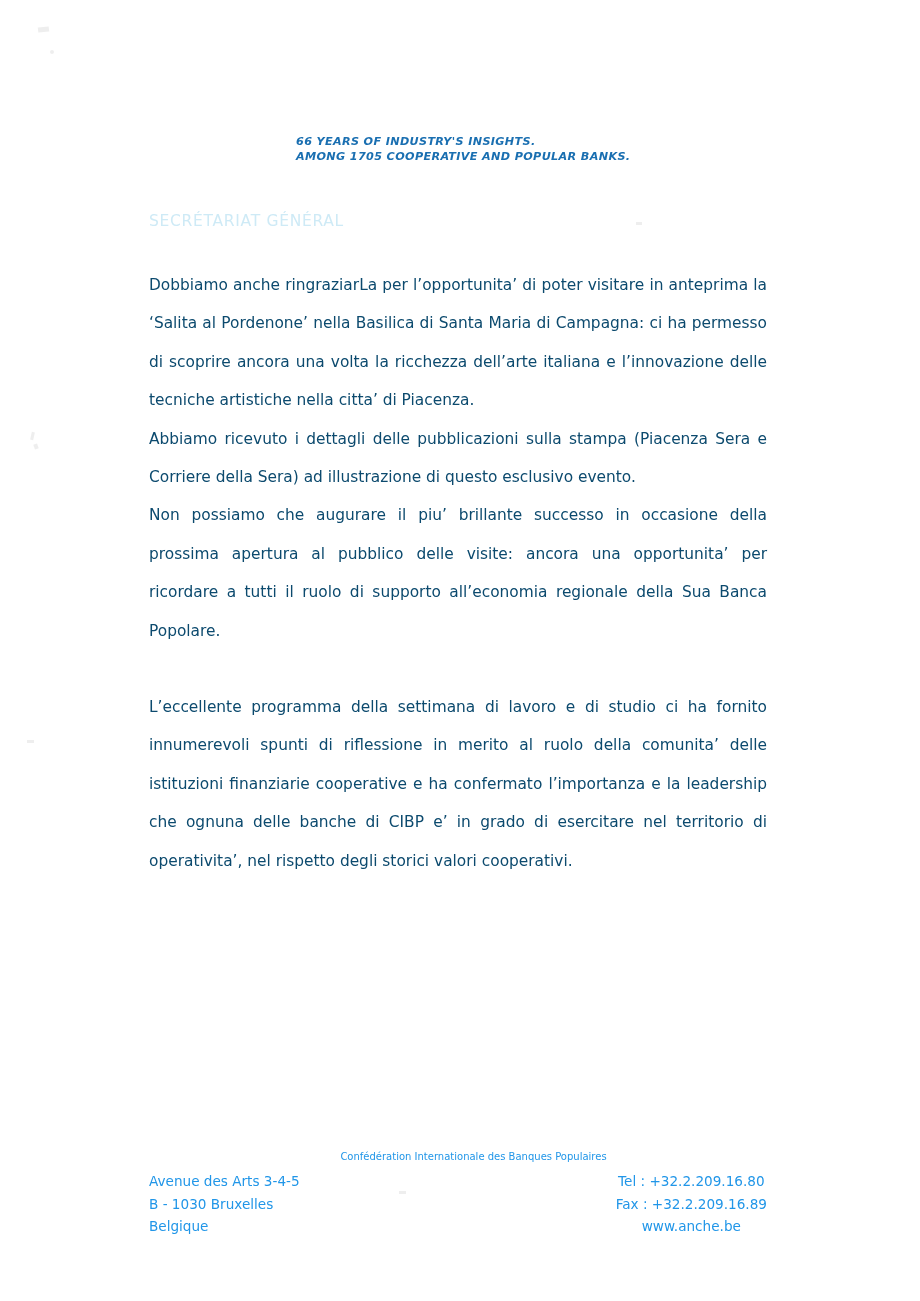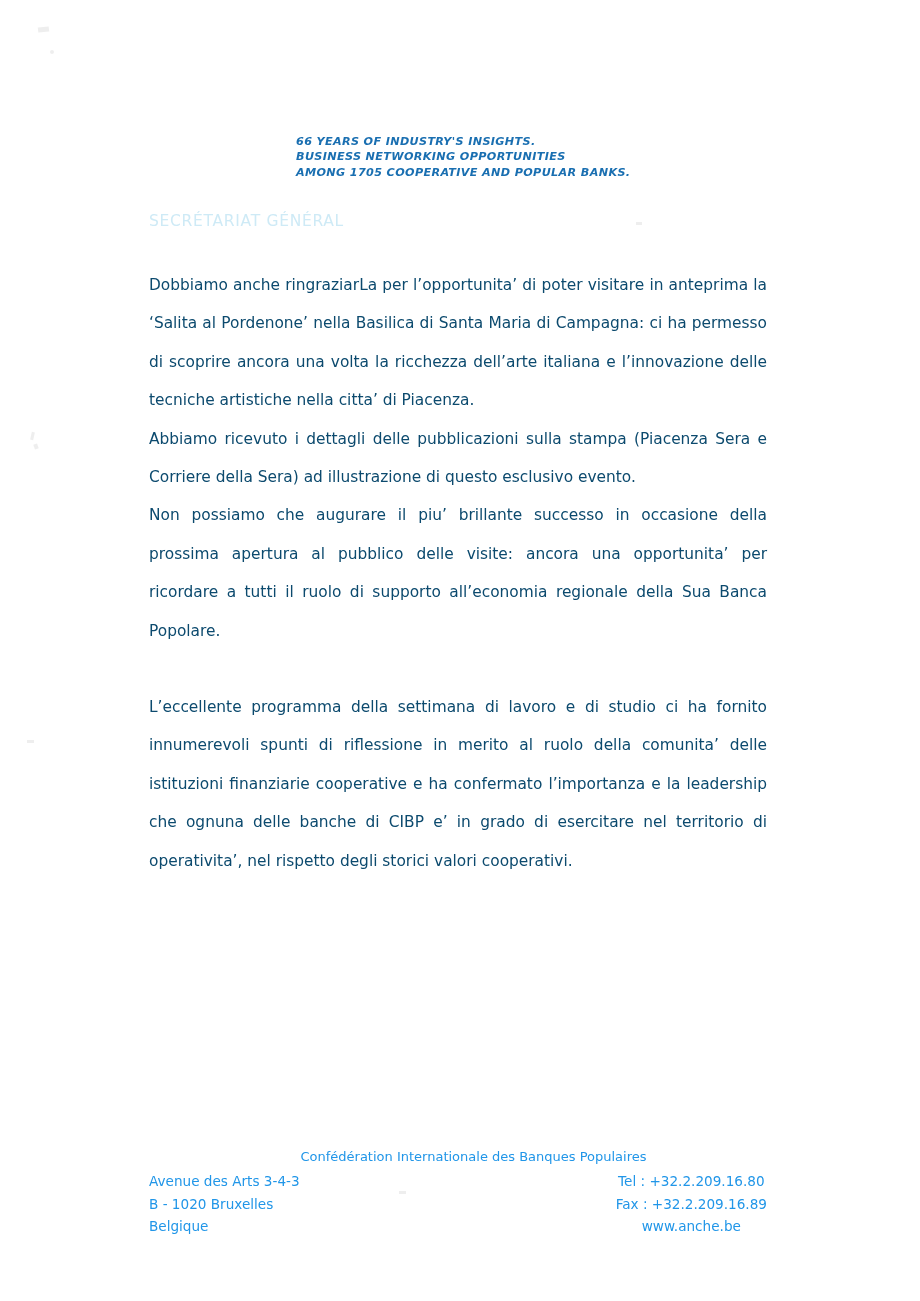--- a/index.html
+++ b/index.html
@@ -102,21 +102,21 @@
   
   #footer {
     position: absolute;
     left: 0;
     top: 1146px;
     width: 920px;
   }
   #footer-title {
     text-align: center;
     font-family: "DejaVu Sans", sans-serif;
-    font-size: 13px;
+    font-size: 10px;
     color: #2196e8;
     line-height: 21px;
     padding-left: 27px;
   }
   #footer-cols {
     position: relative;
     margin-top: 3px;
     height: 74px;
   }
   #footer-left {
@@ -149,21 +149,20 @@
   <div class="speckle" id="sp4"></div>
   <div class="speckle" id="sp5"></div>
   <div class="speckle" id="sp6"></div>
   <div class="speckle" id="sp7"></div>
 
   <div id="header">
 
 
     <div id="tagline">
       <div class="tagline-line">66 YEARS OF INDUSTRY'S INSIGHTS.</div>
-      <div class="tagline-line">BUSINESS NETWORKING OPPORTUNITIES</div>
       <div class="tagline-line">AMONG 1705 COOPERATIVE AND POPULAR BANKS.</div>
     </div>
 
   </div>
 
   <div id="secretariat">SECRÉTARIAT GÉNÉRAL</div>
 
   <div id="body-text">
     <p class="para last-justify">Dobbiamo anche ringraziarLa per l’opportunita’ di poter visitare in anteprima la ‘Salita al Pordenone’ nella Basilica di Santa Maria di Campagna: ci ha permesso di scoprire ancora una volta la ricchezza dell’arte italiana e l’innovazione delle tecniche artistiche nella citta’ di Piacenza.</p>
     <p class="para last-justify">Abbiamo ricevuto i dettagli delle pubblicazioni sulla stampa (Piacenza Sera e Corriere della Sera)  ad illustrazione di questo esclusivo evento.</p>
@@ -172,22 +171,22 @@
     <p class="para last-justify">L’eccellente programma della settimana di lavoro e di studio ci ha fornito innumerevoli spunti di riflessione in merito al ruolo della comunita’ delle istituzioni finanziarie cooperative e ha confermato l’importanza e la leadership che ognuna delle banche di CIBP e’ in grado di esercitare nel territorio di operativita’, nel rispetto degli storici valori cooperativi.</p>
   </div>
 
   <div id="footer">
 
     <div id="footer-title">Confédération Internationale des Banques Populaires</div>
 
     <div id="footer-cols">
 
       <div id="footer-left">
-        <div class="foot-line">Avenue des Arts 3-4-3</div>
-        <div class="foot-line">B - 1020 Bruxelles</div>
+        <div class="foot-line">Avenue des Arts 3-4-5</div>
+        <div class="foot-line">B - 1030 Bruxelles</div>
         <div class="foot-line">Belgique</div>
       </div>
 
       <div id="footer-right">
         <div class="foot-line">Tel : +32.2.209.16.80</div>
         <div class="foot-line">Fax : +32.2.209.16.89</div>
         <div class="foot-line">www.anche.be</div>
       </div>
 
     </div>

